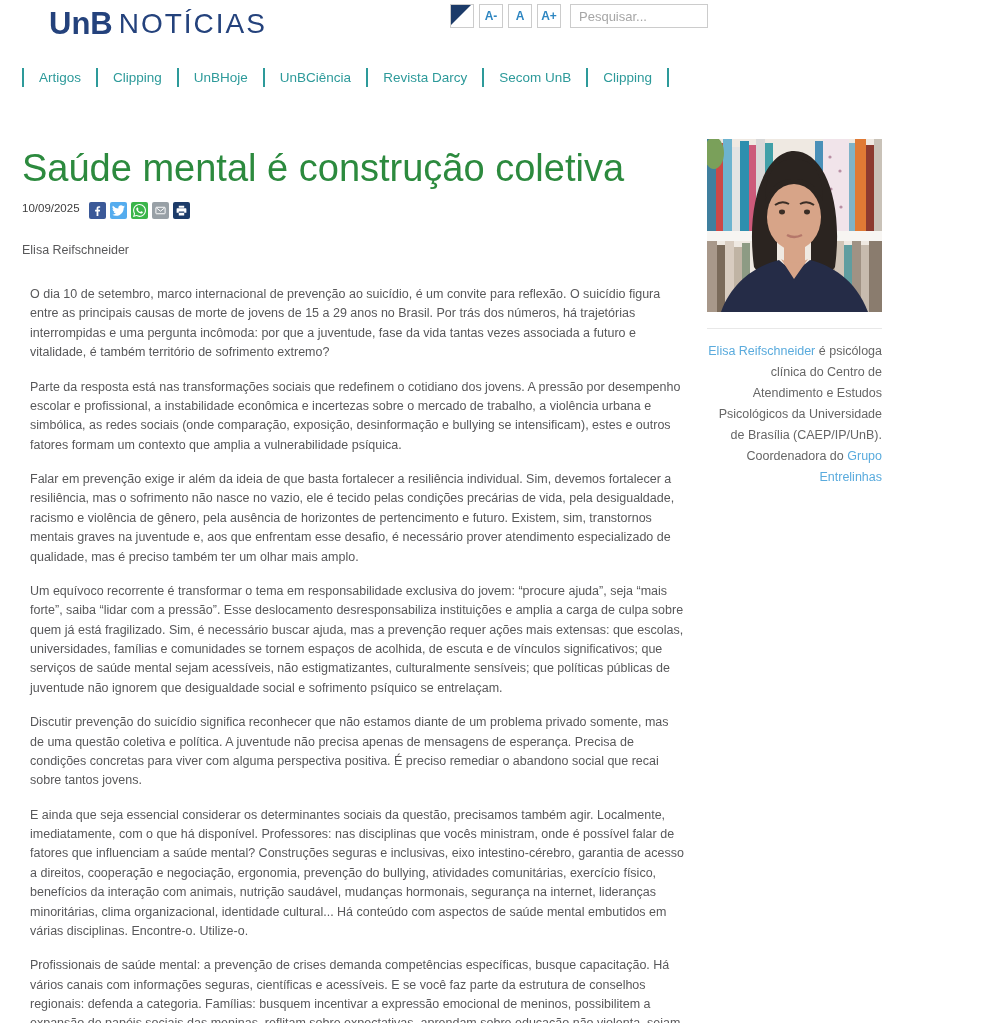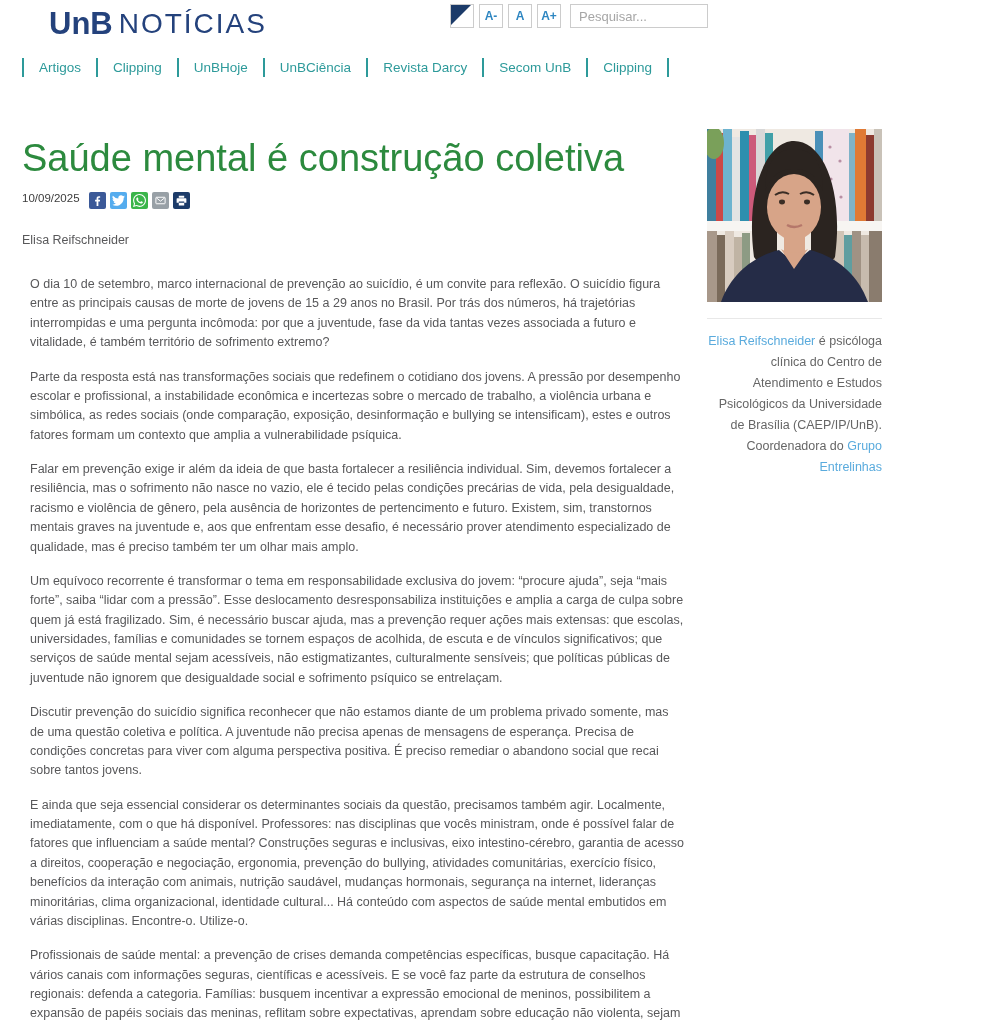--- a/index.html
+++ b/index.html
@@ -23,21 +23,21 @@
   }
   .contrast-tri { width: 0; height: 0; border-top: 20px solid #1c3b69; border-right: 20px solid transparent; }
   .btn-contrast { padding: 0; align-items: flex-start; justify-content: flex-start; }
   .search-box {
     width: 138px; height: 24px; box-sizing: border-box; border: 1px solid #cccccc;
     padding: 0 8px; font-size: 13px; color: #444; font-family: "Liberation Sans", sans-serif;
     margin-left: 4px;
   }
   .search-box::placeholder { color: #a6a6a6; }
   
-  .nav { display: flex; margin: 6px 0 0 22px; }
+  .nav { display: flex; margin: 16px 0 0 22px; }
   .nav-item {
     color: #2d9a9a; font-size: 13.5px; padding: 2px 15px;
     border-left: 2px solid #2d9a9a; cursor: pointer; white-space: nowrap;
   }
   .nav-end { border-left: 2px solid #2d9a9a; }
   
   .content { display: flex; margin: 52px 0 0 22px; align-items: flex-start; }
   .article { width: 663px; }
   .sidebar { width: 175px; margin-left: 22px; }
   

